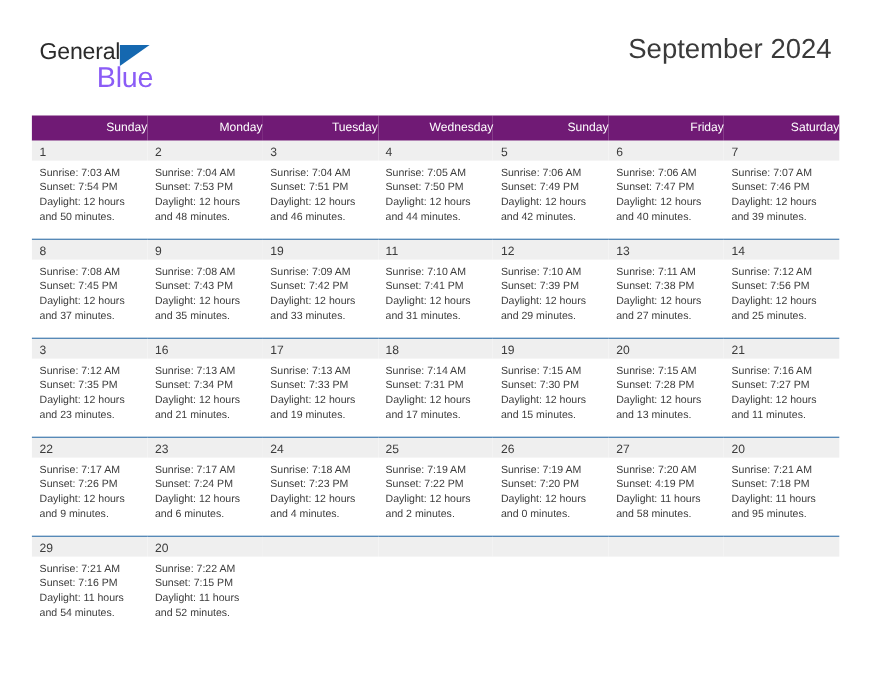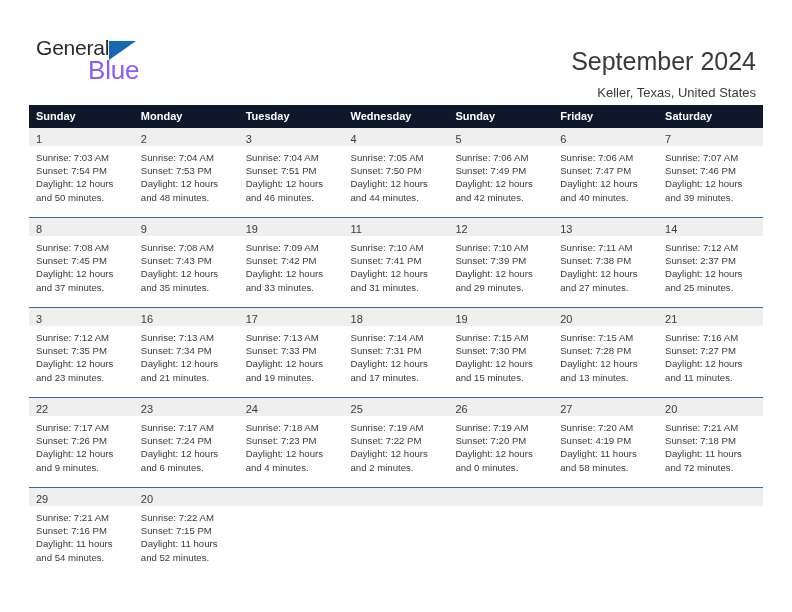--- a/index.html
+++ b/index.html
@@ -47,22 +47,21 @@
   .logo-blue {
     position: absolute;
     left: 52px; top: 22px;
     font-size: 26px;
     color: #8b5cf6;
     letter-spacing: -0.2px;
     line-height: 24px;
   }
   .title-block {
     position: absolute;
-    right: 36px; top: 46px;
-    text-align: right;
+    right: 36px; top: 30px;
     margin-left: 44px;
   }
   .cal-title {
     font-size: 25px;
     color: #3a3a3a;
     line-height: 30px;
     font-weight: normal;
     white-space: nowrap;
   }
   .cal-subtitle {
@@ -75,25 +74,25 @@
 
   
   .calendar {
     position: absolute;
     left: 29px; top: 105px;
     width: 734px;
     border-collapse: collapse;
     table-layout: fixed;
   }
   .calendar th {
-    background: #0f172a;
+    background: #701a75;
     color: #ffffff;
     font-size: 11px;
-    font-weight: bold;
-    text-align: left;
+    font-weight: normal;
+    text-align: right;
     padding: 5px 0 5px 7px;
     height: 19px;
     line-height: 13px;
   }
   .calendar td {
     width: 104.857px;
     vertical-align: top;
     padding: 0;
     border-top: 1.3px solid #2e6da6;
     background: #ffffff;
@@ -132,21 +131,20 @@
   <div class="header">
 
     <div class="logo">
       <span class="logo-general">General</span>
       <span class="logo-triangle"></span>
       <span class="logo-blue">Blue</span>
     </div>
 
     <div class="title-block">
       <h1 class="cal-title">September 2024</h1>
-      <div class="cal-subtitle">Keller, Texas, United States</div>
     </div>
 
   </div>
 
   <table class="calendar">
     <thead>
       <tr>
         <th>Sunday</th>
         <th>Monday</th>
         <th>Tuesday</th>
@@ -303,21 +301,21 @@
                 <div>Daylight: 12 hours</div>
                 <div>and 27 minutes.</div>
               </div>
             </div>
           </td>
         <td>
             <div class="daycell">
               <div class="daynum-band"><span class="daynum">14</span></div>
               <div class="dayinfo">
                 <div>Sunrise: 7:12 AM</div>
-                <div>Sunset: 2:37 PM</div>
+                <div>Sunset: 7:56 PM</div>
                 <div>Daylight: 12 hours</div>
                 <div>and 25 minutes.</div>
               </div>
             </div>
           </td>
       </tr>
 
       <tr class="week">
         <td>
             <div class="daycell">
@@ -465,21 +463,21 @@
               </div>
             </div>
           </td>
         <td>
             <div class="daycell">
               <div class="daynum-band"><span class="daynum">20</span></div>
               <div class="dayinfo">
                 <div>Sunrise: 7:21 AM</div>
                 <div>Sunset: 7:18 PM</div>
                 <div>Daylight: 11 hours</div>
-                <div>and 72 minutes.</div>
+                <div>and 95 minutes.</div>
               </div>
             </div>
           </td>
       </tr>
 
       <tr class="week">
         <td>
             <div class="daycell">
               <div class="daynum-band"><span class="daynum">29</span></div>
               <div class="dayinfo">

